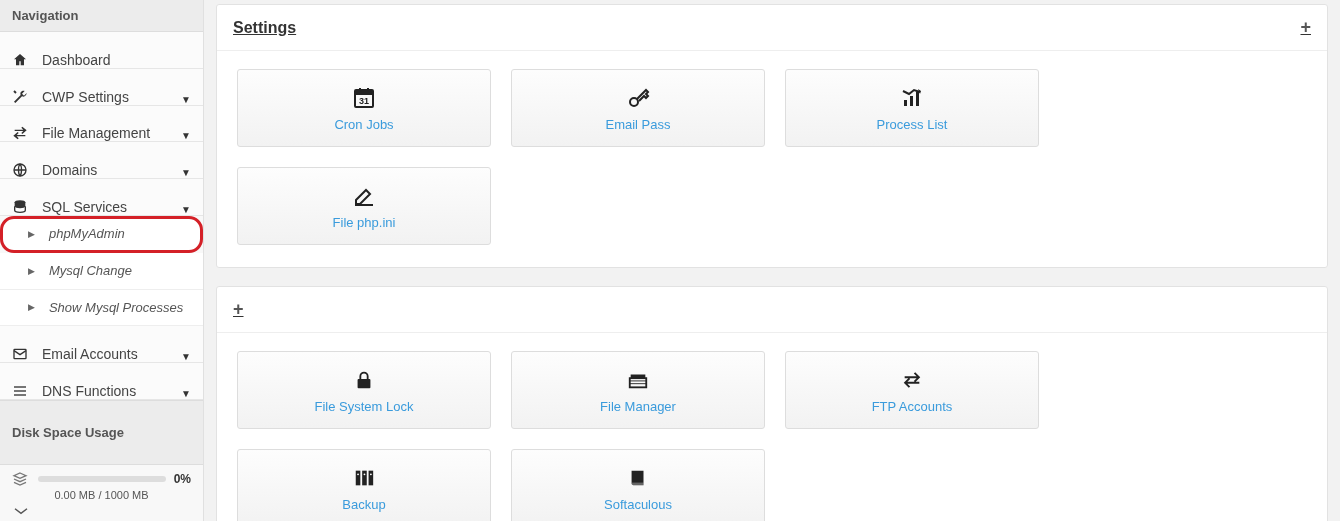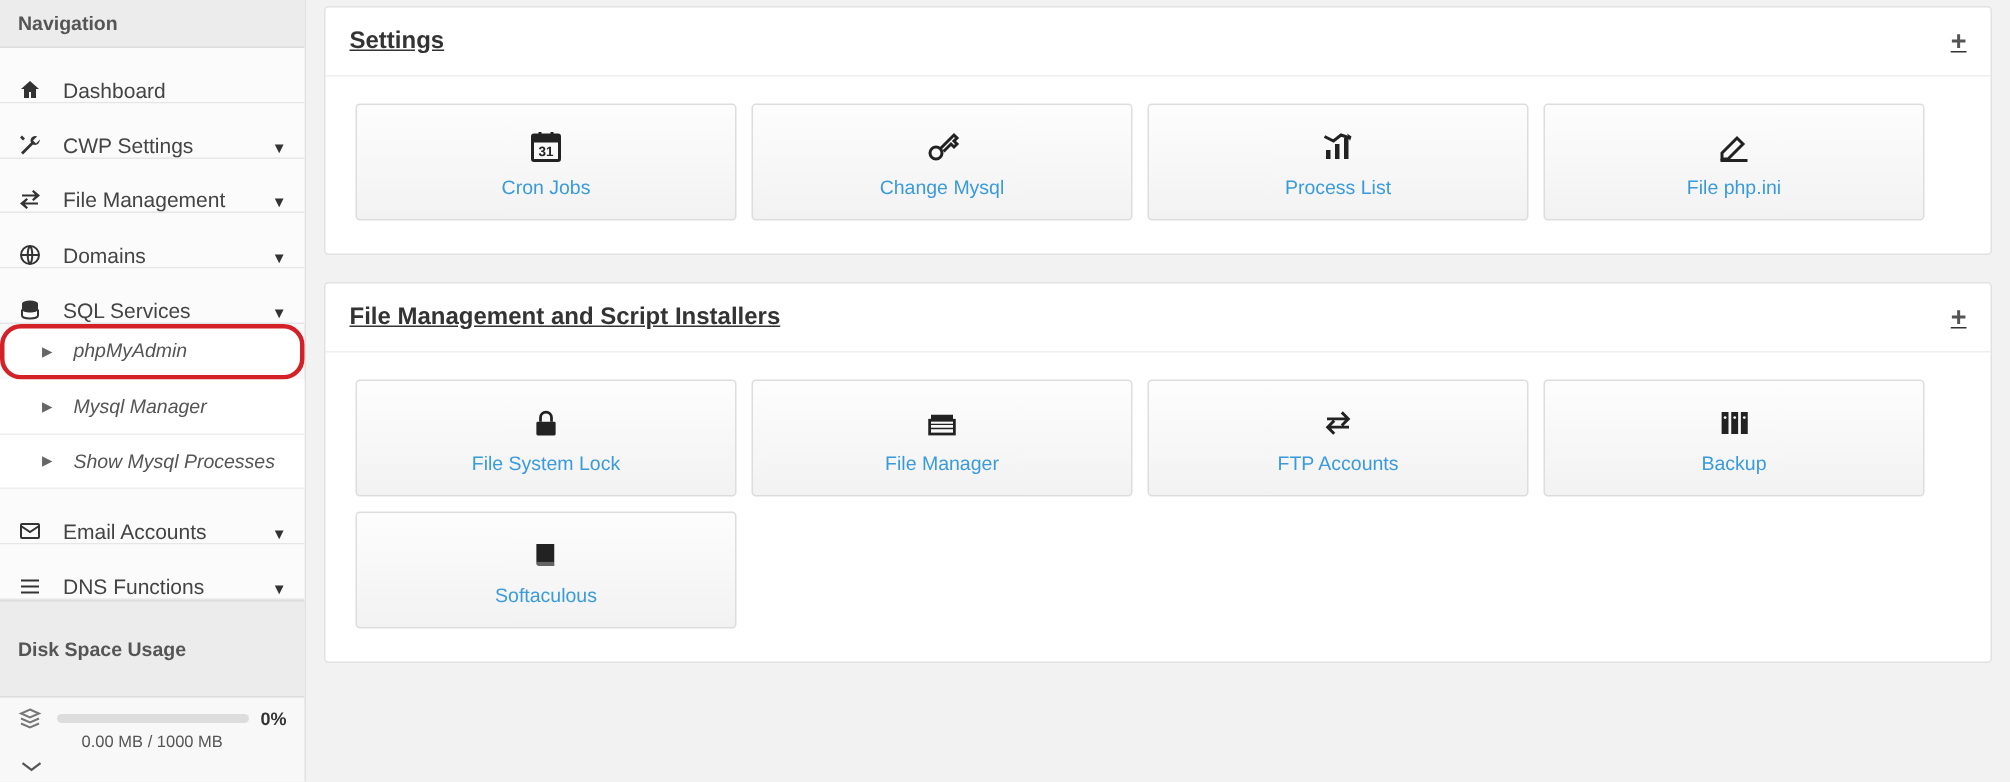--- a/index.html
+++ b/index.html
@@ -31,21 +31,21 @@
   .disk-more { text-align: center; margin-top: 4px; color: #555; font-size: 14px; cursor: pointer; }
 
   
   .main { flex: 1; padding: 4px 12px 0 12px; overflow-y: auto; }
 
   .panel { background: #fff; border: 1px solid #e2e2e2; border-radius: 3px; margin-bottom: 18px; }
   .panel-header { display: flex; align-items: center; padding: 12px 16px; border-bottom: 1px solid #eee; text-decoration: underline; }
   .panel-header .title { font-size: 16px; font-weight: bold; color: #333; flex: 1; }
   .panel-header .plus { font-size: 18px; font-weight: bold; color: #555; cursor: pointer; }
 
-  .panel-body { padding: 18px 20px 22px 20px; display: flex; flex-wrap: wrap; gap: 10px; }
+  .panel-body { padding: 18px 20px 22px 20px; display: flex; flex-wrap: wrap; gap: 20px; }
   .tile { width: 254px; height: 78px; border: 1px solid #ddd; border-radius: 3px; background: linear-gradient(#fdfdfd, #f2f2f2); display: flex; flex-direction: column; align-items: center; justify-content: center; cursor: pointer; }
   .tile .tile-icon { font-size: 22px; color: #222; height: 26px; display: flex; align-items: center; }
   .tile .tile-label { margin-top: 6px; font-size: 13px; color: #3a9bdc; }
 
   svg { display: block; }
 </style>
 </head>
 <body>
 
 <div class="sidebar">
@@ -101,21 +101,21 @@
     </span>
     <span class="label">SQL Services</span>
     <span class="caret">▼</span>
   </div>
   <div class="sub-item highlighted">
     <span class="arrow">▶</span>
     <span class="label">phpMyAdmin</span>
   </div>
   <div class="sub-item">
     <span class="arrow">▶</span>
-    <span class="label">Mysql Manager</span>
+    <span class="label">Mysql Change</span>
   </div>
   <div class="sub-item">
     <span class="arrow">▶</span>
     <span class="label">Show Mysql Processes</span>
   </div>
 
   <div class="nav-item">
     <span class="icon">
       <svg width="16" height="16" viewBox="0 0 24 24" fill="none" stroke="currentColor" stroke-width="2">
           <rect x="3" y="5" width="18" height="14" rx="1"></rect>
@@ -180,21 +180,21 @@
         </span>
         <span class="tile-label">Cron Jobs</span>
       </div>
       <div class="tile">
         <span class="tile-icon">
           <svg width="24" height="24" viewBox="0 0 24 24" fill="currentColor">
               <circle cx="8" cy="16" r="4" fill="none" stroke="currentColor" stroke-width="2"></circle>
               <path d="M11 13L20 4l2 2-2 2 2 2-2 2-2-2-5 5" stroke="currentColor" stroke-width="2" fill="none"></path>
             </svg>
         </span>
-        <span class="tile-label">Change Mysql</span>
+        <span class="tile-label">Email Pass</span>
       </div>
       <div class="tile">
         <span class="tile-icon">
           <svg width="24" height="24" viewBox="0 0 24 24" fill="currentColor">
               <rect x="4" y="14" width="3" height="6"></rect>
               <rect x="10" y="10" width="3" height="10"></rect>
               <rect x="16" y="6" width="3" height="14"></rect>
               <path d="M3 5l6 3 5-4 6 2" stroke="currentColor" stroke-width="2" fill="none"></path>
               <path d="M18 3l3 2-1 3z"></path>
             </svg>
@@ -209,21 +209,20 @@
               <rect x="3" y="20" width="18" height="2"></rect>
             </svg>
         </span>
         <span class="tile-label">File php.ini</span>
       </div>
     </div>
   </div>
 
   <div class="panel">
     <div class="panel-header">
-      <span class="title">File Management and Script Installers</span>
       <span class="plus">+</span>
     </div>
     <div class="panel-body">
       <div class="tile">
         <span class="tile-icon">
           <svg width="22" height="22" viewBox="0 0 24 24" fill="currentColor">
               <rect x="5" y="11" width="14" height="10" rx="1"></rect>
               <path d="M8 11V8a4 4 0 018 0v3" fill="none" stroke="currentColor" stroke-width="2"></path>
             </svg>
         </span>

